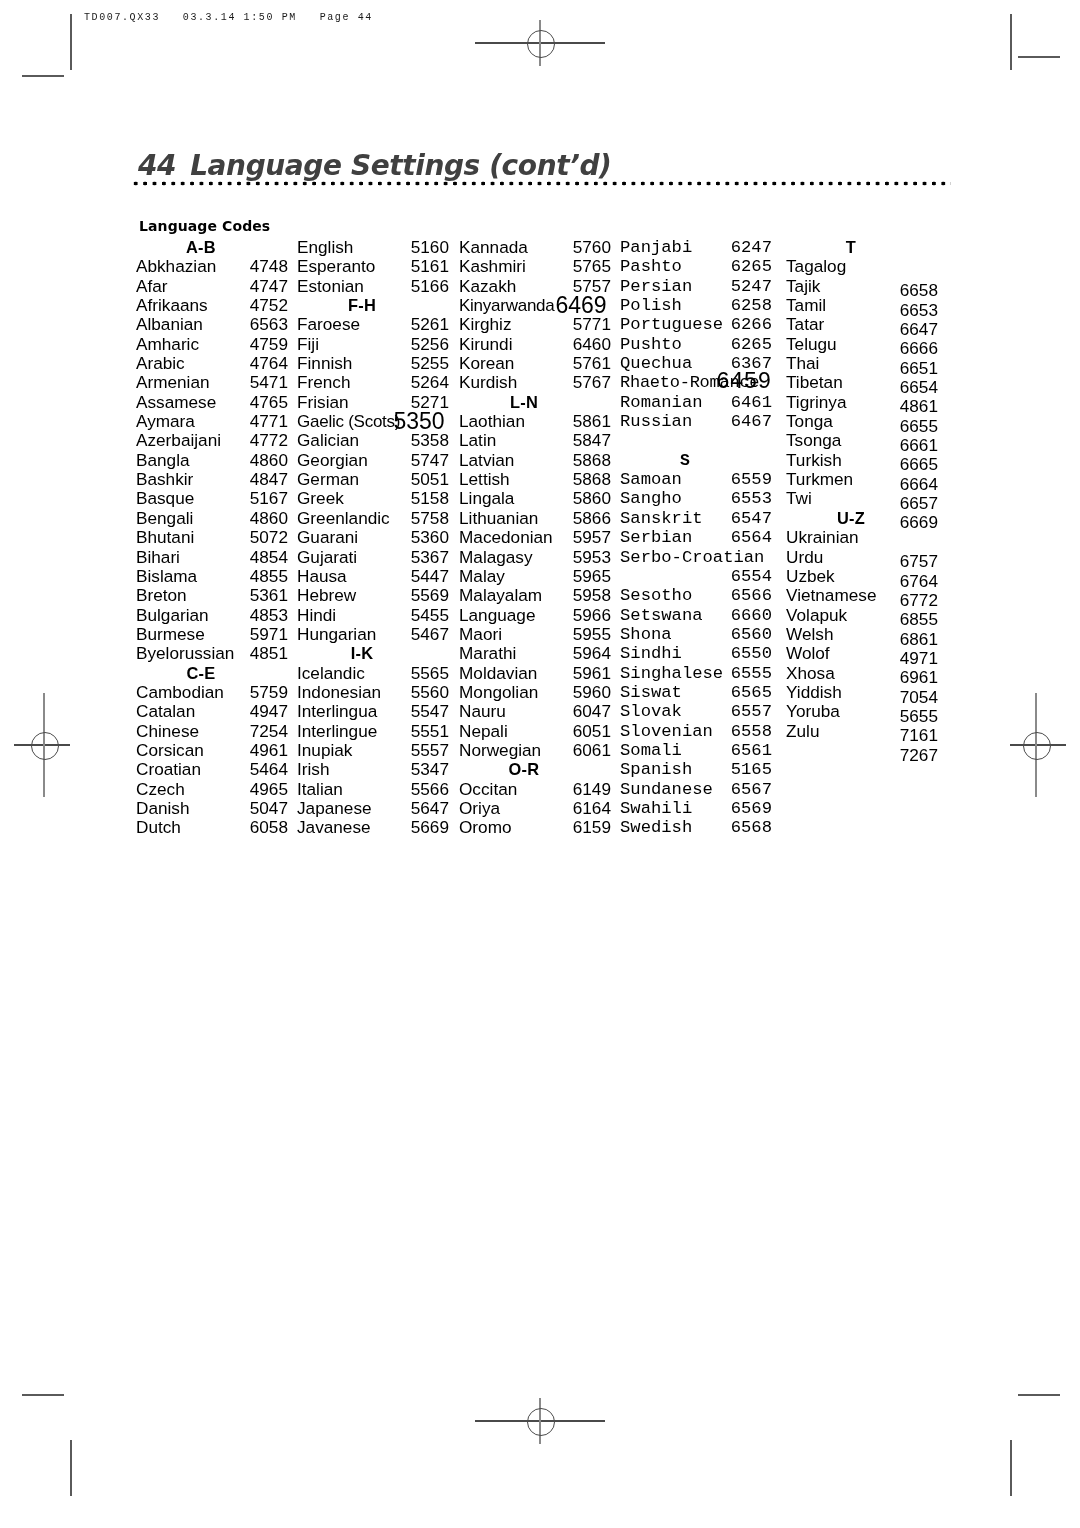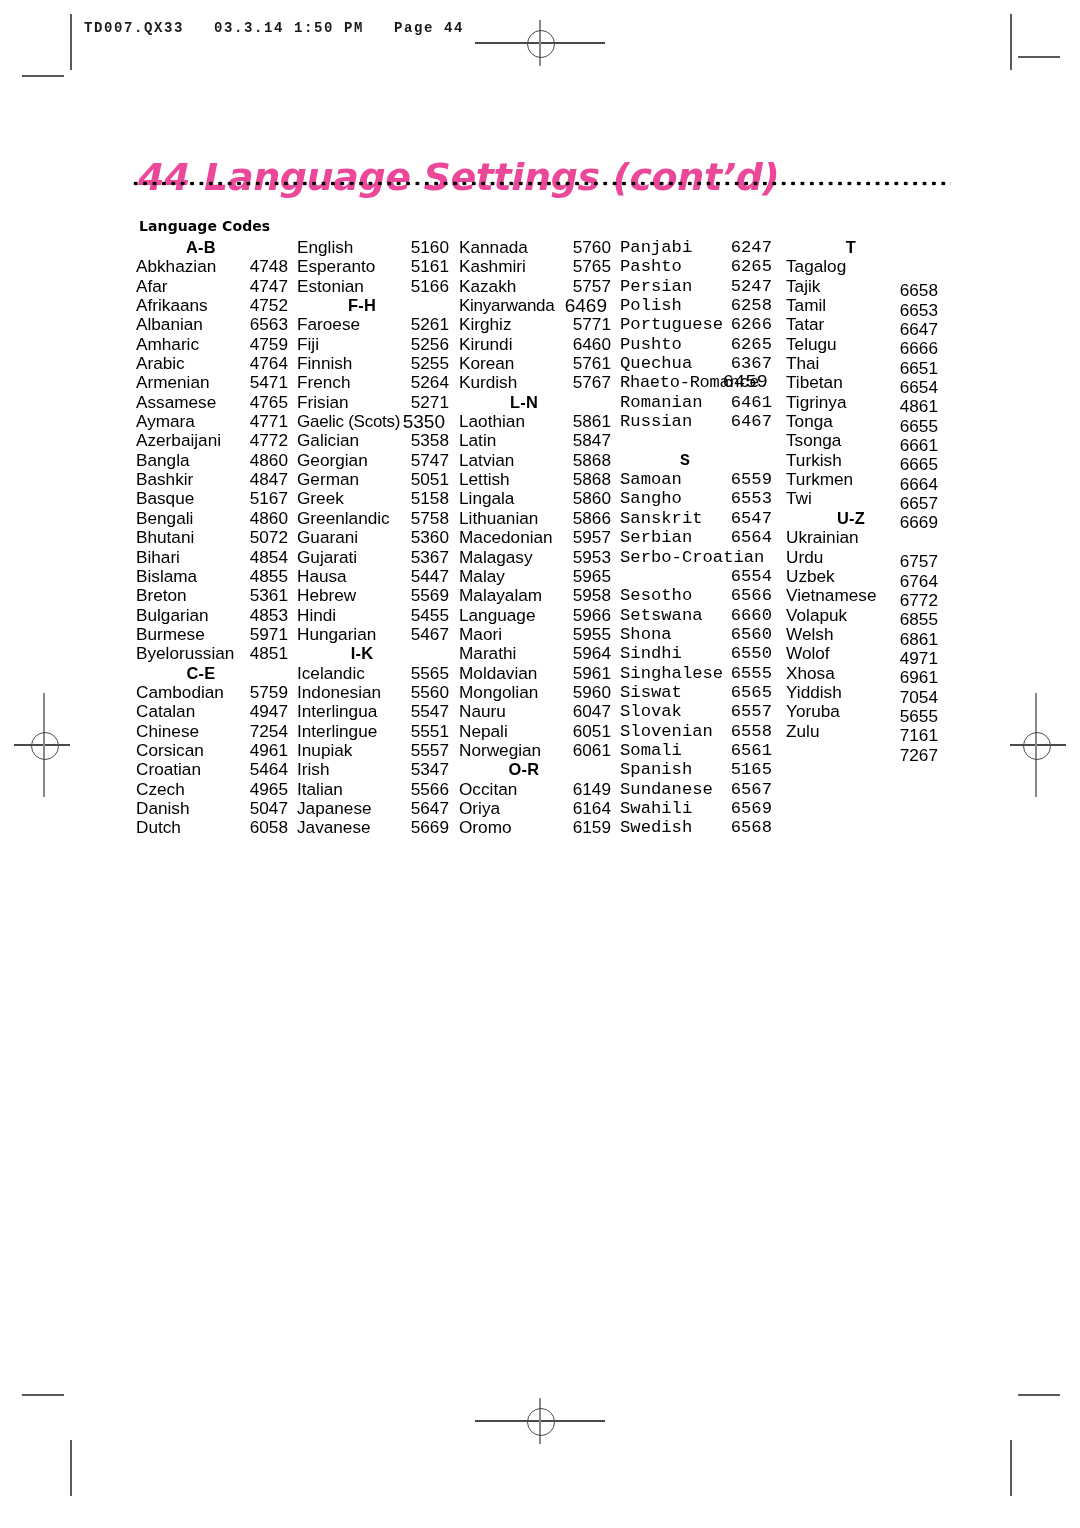--- a/index.html
+++ b/index.html
@@ -50,37 +50,36 @@
   #crop-tl-h{left:22px;top:75px;width:42px;height:1.5px;}
   #crop-tr-v{left:1010px;top:14px;width:1.5px;height:56px;}
   #crop-tr-h{left:1018px;top:56px;width:42px;height:1.5px;}
   #crop-bl-v{left:70px;top:1440px;width:1.5px;height:56px;}
   #crop-bl-h{left:22px;top:1394px;width:42px;height:1.5px;}
   #crop-br-v{left:1010px;top:1440px;width:1.5px;height:56px;}
   #crop-br-h{left:1018px;top:1394px;width:42px;height:1.5px;}
 
   
   #slug{
-    position:absolute;left:84px;top:20px;
+    position:absolute;left:84px;top:12px;
     font-family:"Liberation Mono","DejaVu Sans Mono",monospace;
-    font-size:14px;letter-spacing:1.6px;color:#1a1a1a;
+    font-size:10px;letter-spacing:1.6px;color:#1a1a1a;
     white-space:pre;
-    font-weight:bold;
   }
 
   
   #page{position:absolute;left:0;top:0;width:1080px;height:1528px;}
 
   #page-title{
     position:absolute;left:138px;top:130px;
     font-family:"DejaVu Sans","Liberation Sans",sans-serif;
     font-weight:bold;font-style:italic;
-    font-size:38px;letter-spacing:-0.4px;
+    font-size:28px;letter-spacing:-0.4px;
     white-space:nowrap;
-    color:#ec4899;
+    color:#404040;
   }
   #page-title .num{margin-right:14px;}
 
   #dotrule{
     position:absolute;left:131px;top:180px;width:820px;height:7px;
     background-image:radial-gradient(circle, #000 0 1.9px, transparent 2.1px);
     background-size:9.4px 7px;
     background-repeat:repeat-x;
     background-position:0 center;
   }
@@ -136,21 +135,21 @@
     width:130px;
     text-align:center;
   }
   .row.blank{}
 
   
   .row.tight .name{
     font-size:17px;
     letter-spacing:-0.25px;
   }
-  .row.tight .code{left:96px;font-size:19px;}
+  .row.tight .code{left:96px;font-size:23px;text-align:center;}
 </style>
 </head>
 <body>
 
 <div class="mark" id="crop-tl-v"></div>
 <div class="mark" id="crop-tl-h"></div>
 <div class="mark" id="crop-tr-v"></div>
 <div class="mark" id="crop-tr-h"></div>
 <div class="mark" id="crop-bl-v"></div>
 <div class="mark" id="crop-bl-h"></div>

